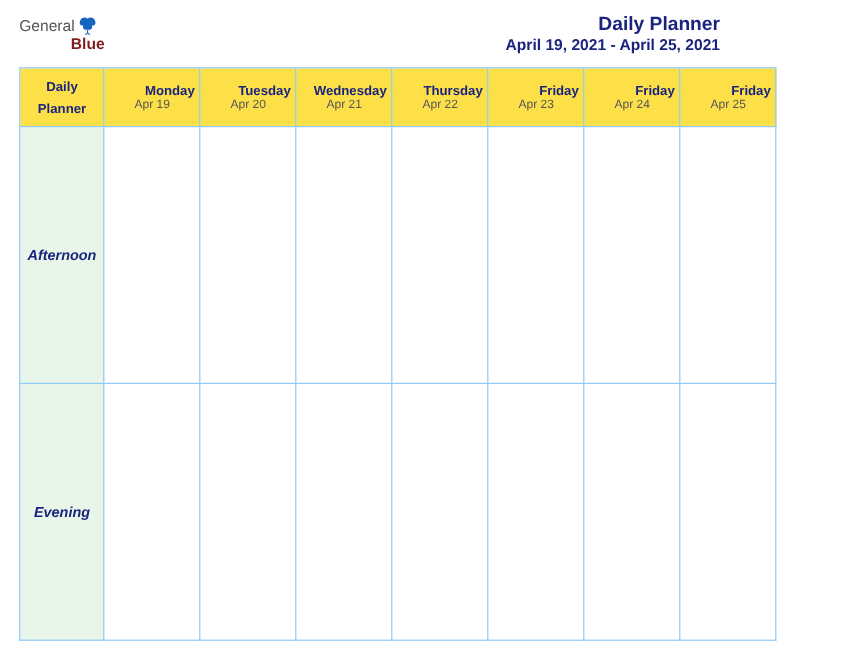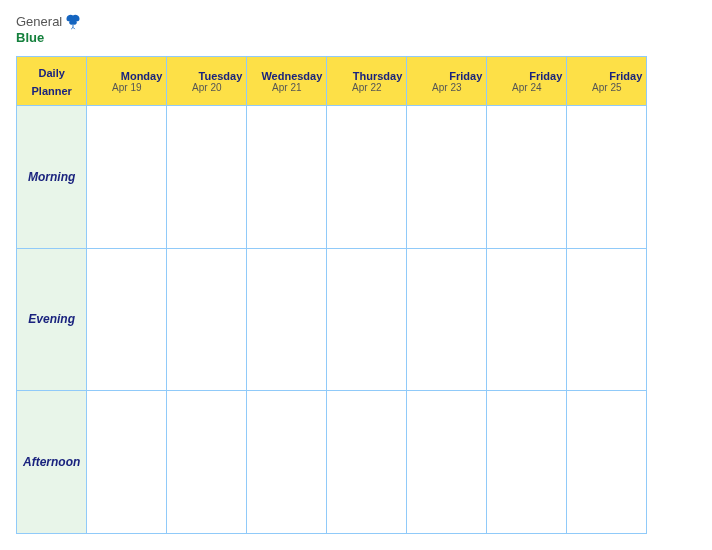--- a/index.html
+++ b/index.html
@@ -41,22 +41,23 @@
     }
 
     .logo-general {
       font-size: 13px;
       color: #555;
       font-weight: normal;
     }
 
     .logo-blue {
       font-size: 13px;
-      color: #15803d;
-      font-weight: bold;
+      color: #7f1d1d;
+      font-weight: bold;
+      margin-left: 43px;
     }
 
     .logo-bird {
       width: 18px;
       height: 18px;
     }
 
     .header-right {
       text-align: right;
     }
@@ -153,20 +154,24 @@
         <svg class="logo-bird" viewBox="0 0 20 20" xmlns="http://www.w3.org/2000/svg">
           <path d="M10 4 C8 2, 4 3, 3 6 C2 9, 4 11, 6 10 C5 13, 7 15, 10 14 C13 15, 15 13, 14 10 C16 11, 18 9, 17 6 C16 3, 12 2, 10 4 Z" fill="#1565c0"></path>
           <path d="M10 14 L10 17 L8 19 M10 17 L12 19" stroke="#1565c0" stroke-width="1" fill="none"></path>
         </svg>
       </div>
       <div style="margin-top:-2px;">
         <span class="logo-blue">Blue</span>
       </div>
     </div>
 
+    <div class="header-right">
+      <div class="title-main">Daily Planner</div>
+      <div class="title-date">April 19, 2021 - April 25, 2021</div>
+    </div>
   </div>
 
   <table class="planner-table">
     <thead>
       <tr>
         <th class="col-planner">
           <span class="col-label-main">Daily<br>Planner</span>
         </th>
         <th class="col-day">
           <div class="col-day-name">Monday</div>
@@ -193,45 +198,35 @@
           <div class="col-day-date">Apr 24</div>
         </th>
         <th class="col-day">
           <div class="col-day-name">Friday</div>
           <div class="col-day-date">Apr 25</div>
         </th>
       </tr>
     </thead>
     <tbody>
       <tr>
-        <td>Morning</td>
+        <td>Afternoon</td>
         <td></td>
         <td></td>
         <td></td>
         <td></td>
         <td></td>
         <td></td>
         <td></td>
       </tr>
       <tr>
         <td>Evening</td>
         <td></td>
         <td></td>
         <td></td>
         <td></td>
         <td></td>
         <td></td>
         <td></td>
       </tr>
-      <tr>
-        <td>Afternoon</td>
-        <td></td>
-        <td></td>
-        <td></td>
-        <td></td>
-        <td></td>
-        <td></td>
-        <td></td>
-      </tr>
     </tbody>
   </table>
 
 </div>
 
 </body></html>

